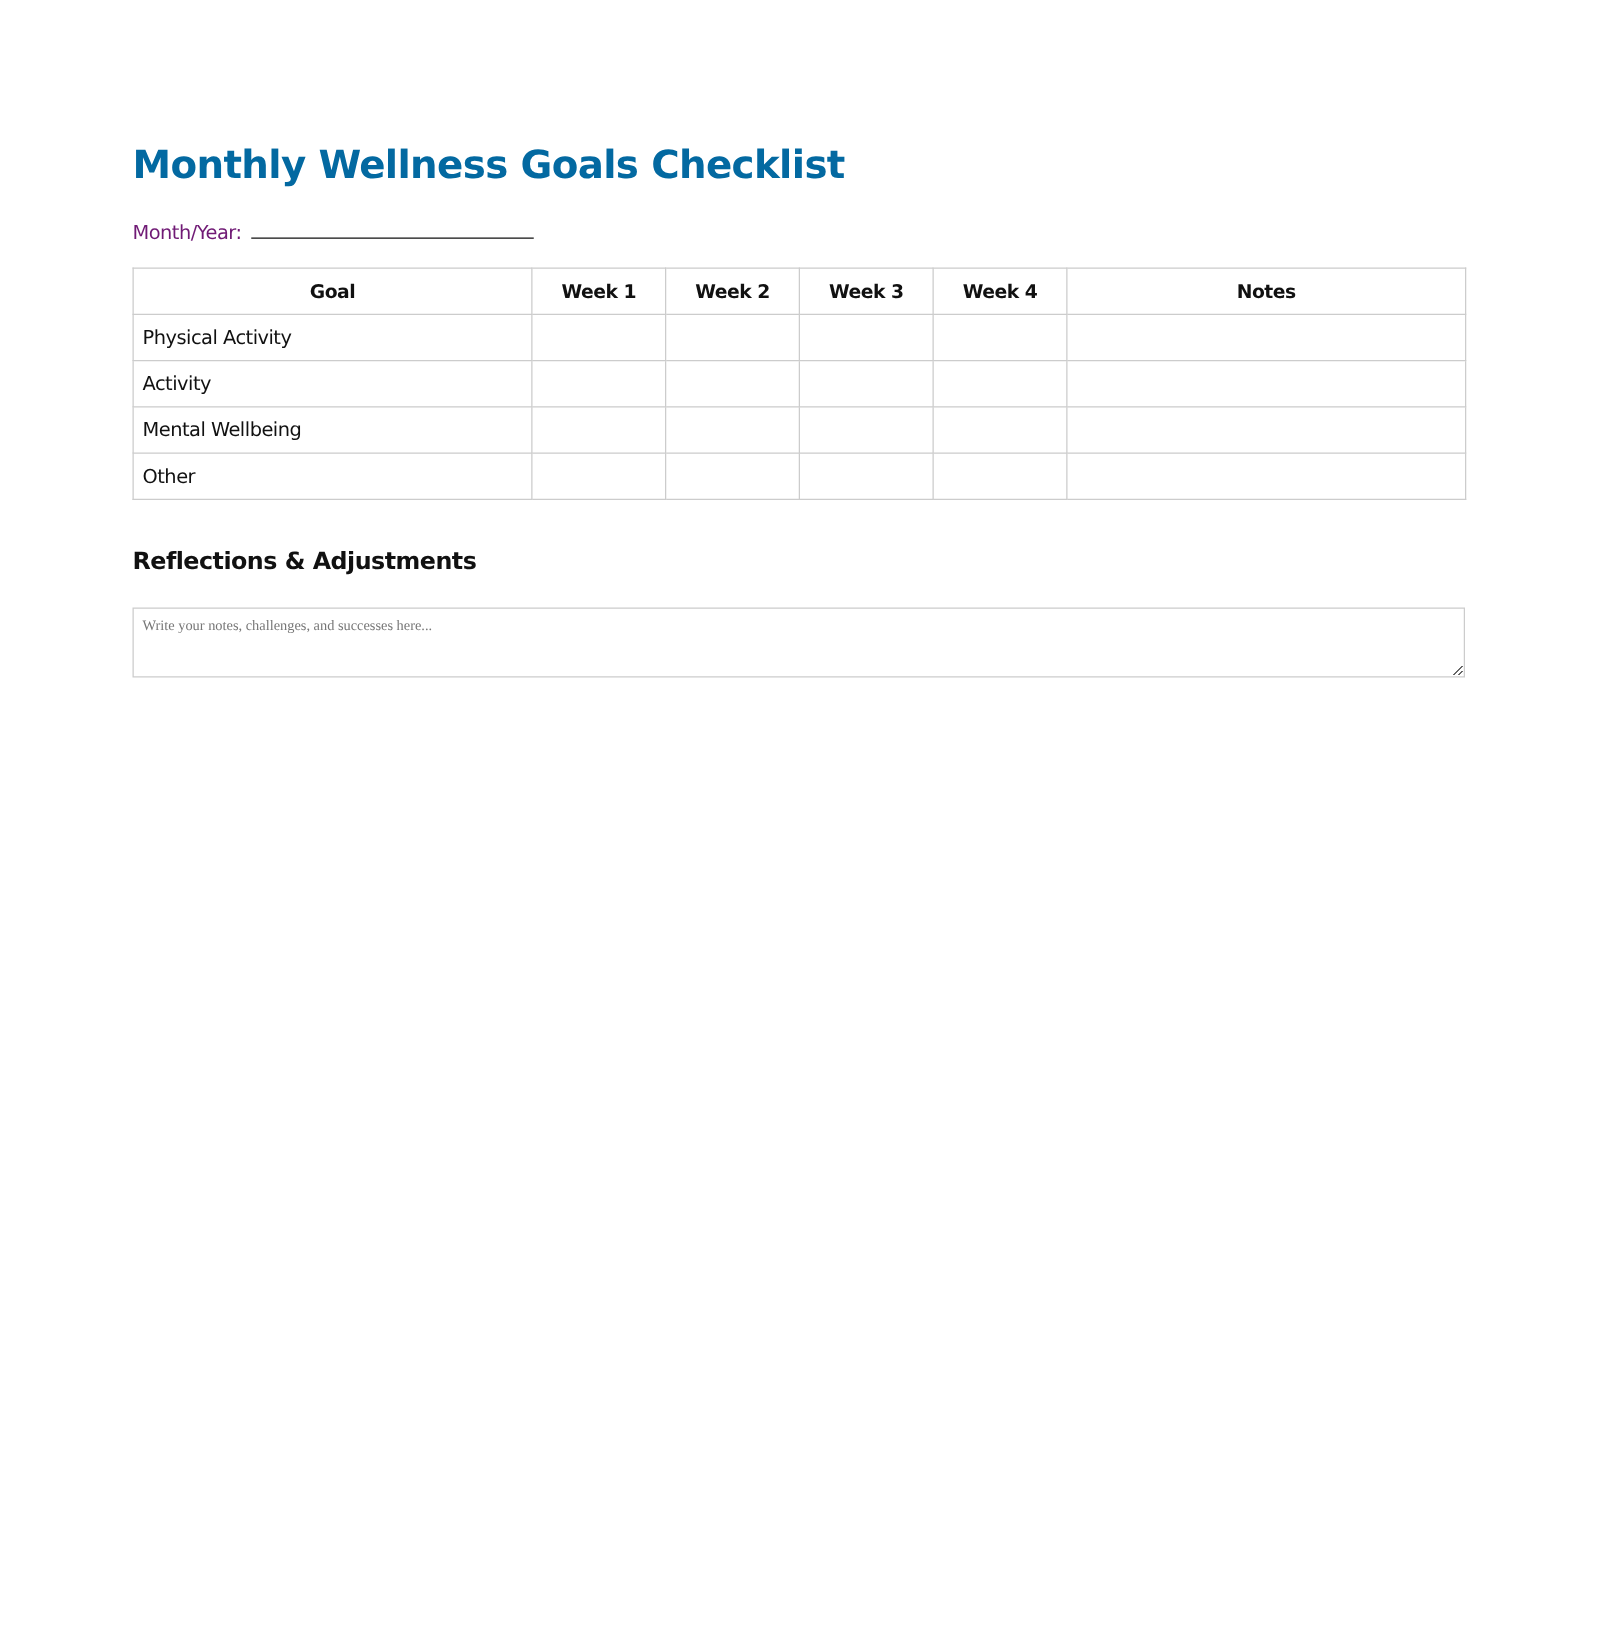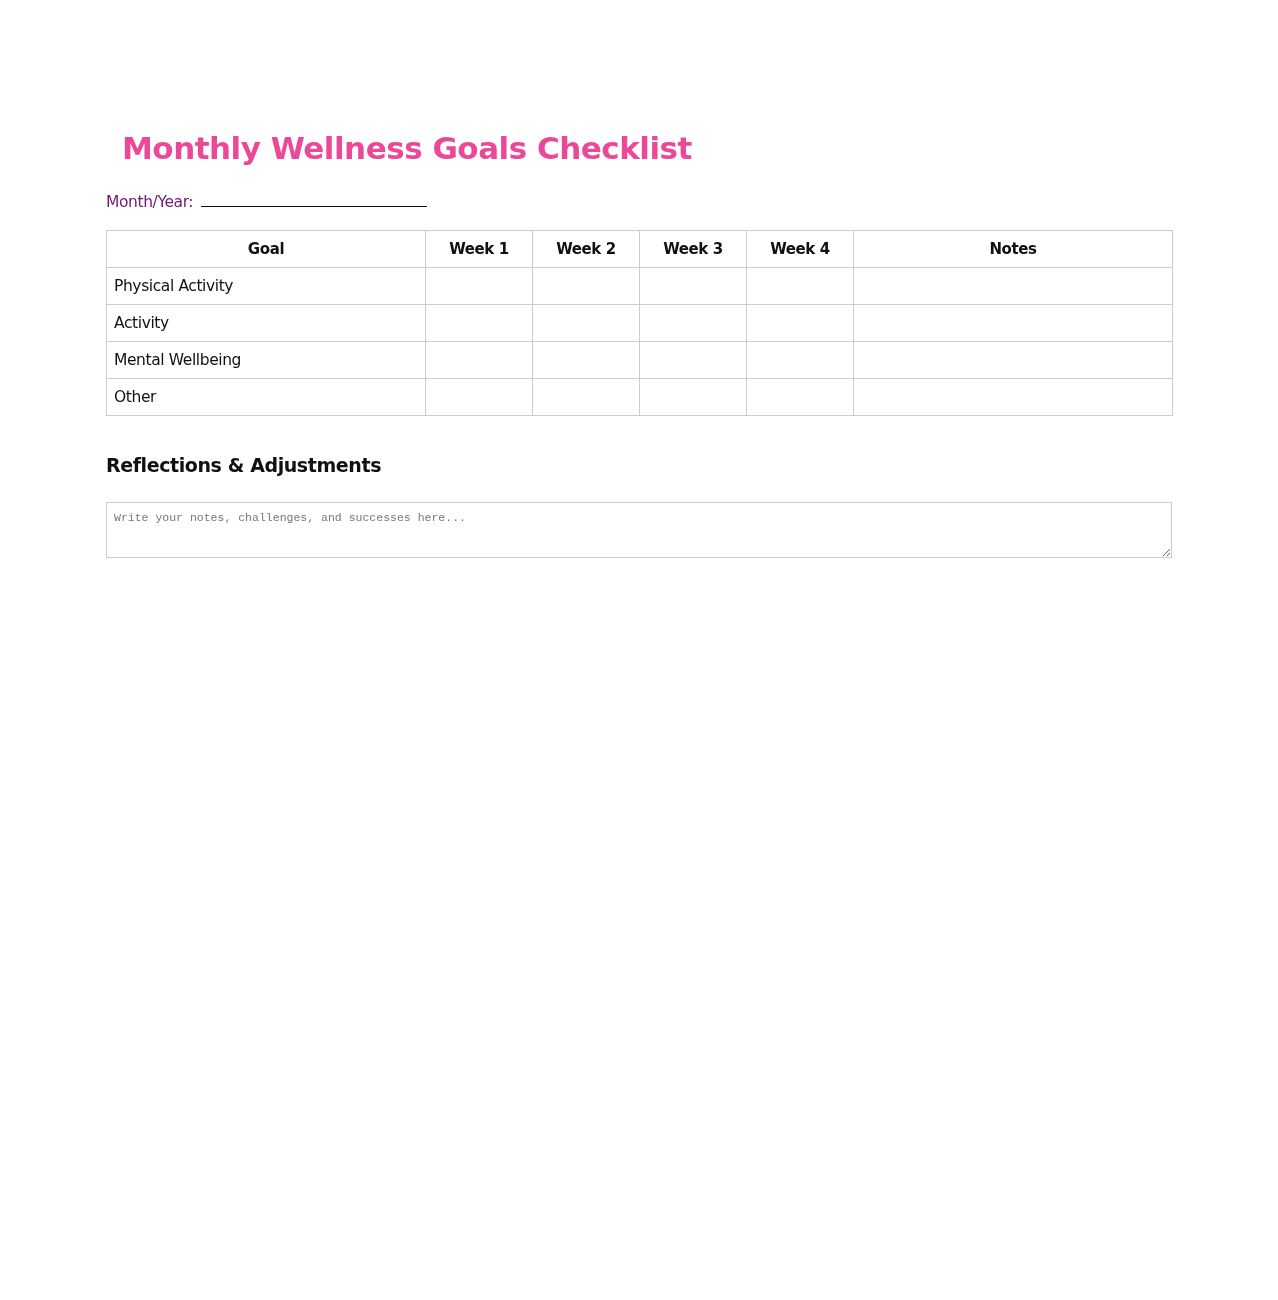--- a/index.html
+++ b/index.html
@@ -4,22 +4,22 @@
   <style>
     html, body { margin: 0; padding: 0; background: #ffffff; }
     body {
       width: 1278px; height: 1300px;
       font-family: "DejaVu Sans", "Liberation Sans", sans-serif;
       color: #111;
       position: relative;
     }
     .page { position: absolute; left: 106px; top: 110px; width: 1066px; }
     h1 {
-      margin: 16px; font-size: 31px; font-weight: bold; letter-spacing: -0.5px;
-      line-height: 44px; color: #ec4899;
+      margin: 0; font-size: 31px; font-weight: bold; letter-spacing: -0.5px;
+      line-height: 44px; color: #0369a1;
     }
     .month-line {
       margin-top: 21px; font-size: 15.5px; line-height: 20px; color: #701a75;
       letter-spacing: -0.4px;
     }
     .month-line .blank {
       display: inline-block; width: 226px; border-bottom: 1px solid #111;
       height: 15px; vertical-align: baseline; margin-left: 3px;
     }
     table {
@@ -36,21 +36,21 @@
     col.goal { width: 319px; }
     col.week { width: 107px; }
     col.notes { width: 319px; }
     h2 {
       margin: 36px 0 0 0; font-size: 19px; font-weight: bold; line-height: 26px;
       letter-spacing: -0.4px;
     }
     textarea {
       display: block; margin-top: 24px; width: 1066px; height: 56px; box-sizing: border-box;
       border: 1px solid #cccccc; padding: 8px 7px;
-      font-family: Liberation Mono, monospace; font-size: 11.5px;
+      font-family: Liberation Serif, serif; font-size: 11.5px;
       color: #111; resize: vertical; background: #fff;
     }
     textarea::placeholder { color: #777; }
   </style>
 </head>
 <body>
 
 <div class="page">
   <h1>Monthly Wellness Goals Checklist</h1>
 

